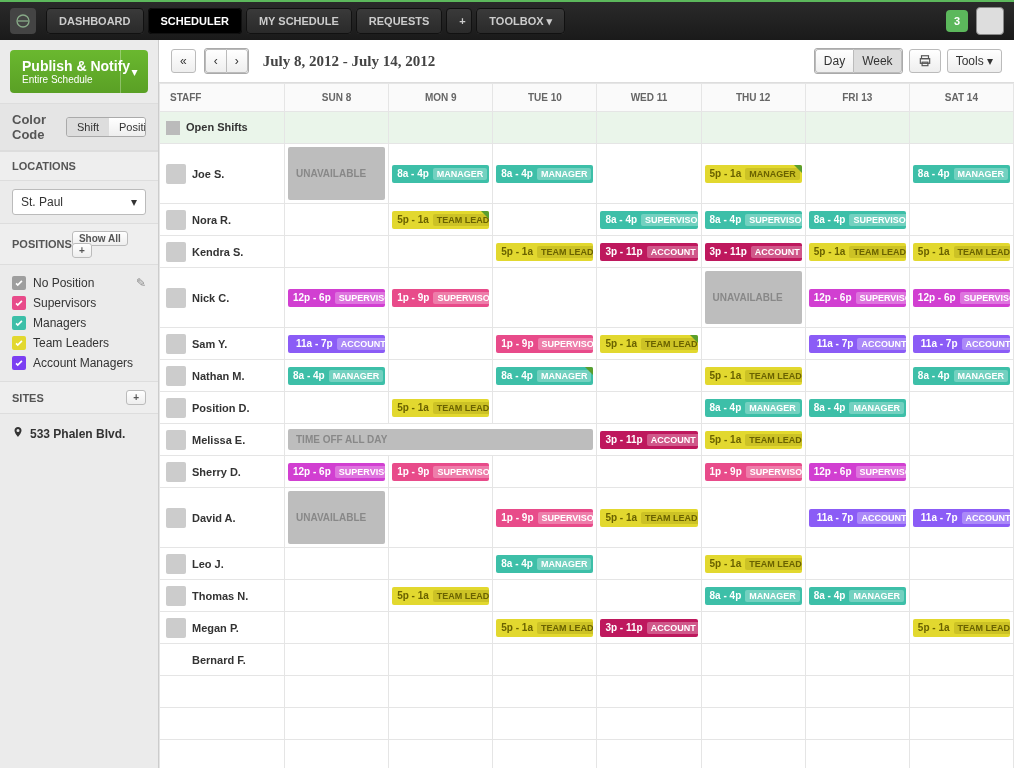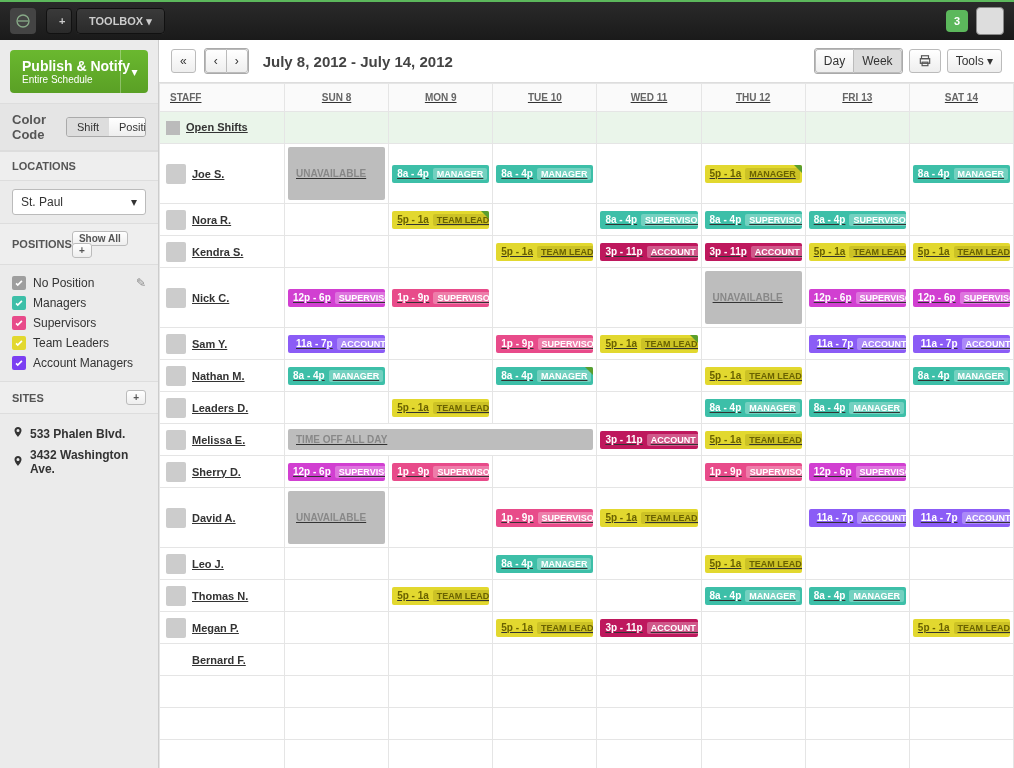--- a/index.html
+++ b/index.html
@@ -27,23 +27,23 @@
 .sidebar-section { padding: 8px 12px; }
 .select-like { background: #fff; border: 1px solid #bbb; border-radius: 3px; padding: 5px 8px; display: flex; justify-content: space-between; align-items: center; font-size: 12px; }
 .pos-item { display: flex; align-items: center; gap: 7px; padding: 3px 0; font-size: 12px; }
 .pos-check { width: 14px; height: 14px; border-radius: 2px; display: flex; align-items: center; justify-content: center; }
 .pos-check svg { width: 10px; height: 10px; }
 .site-item { display: flex; align-items: center; gap: 6px; padding: 3px 0; font-size: 12px; font-weight: bold; }
 .small-btn { background: linear-gradient(#fff,#eee); border: 1px solid #bbb; border-radius: 3px; padding: 1px 6px; font-size: 10px; cursor: pointer; }
 .content { flex: 1; display: flex; flex-direction: column; overflow: hidden; background: #fff; }
 .toolbar { display: flex; align-items: center; padding: 8px 12px; border-bottom: 1px solid #ddd; gap: 8px; }
 .tb-btn { background: linear-gradient(#fff,#eee); border: 1px solid #bbb; border-radius: 3px; padding: 4px 8px; font-size: 12px; cursor: pointer; display: inline-flex; align-items: center; }
-.date-range { font-size: 15px; font-weight: bold; color: #444; margin-left: 6px; }
+.date-range { font-size: 15px; font-weight: bold; color: #444; margin-left: 6px; font-family: Liberation Serif, serif; }
 .toolbar-right { margin-left: auto; display: flex; gap: 6px; align-items: center; }
-.grid { flex: 1; overflow: auto; text-decoration: underline; }
+.grid { flex: 1; overflow: auto; }
 table { border-collapse: collapse; width: 100%; table-layout: fixed; }
 th, td { border: 1px solid #e5e5e5; }
 th { background: #fafafa; font-size: 10px; font-weight: bold; color: #666; padding: 8px 4px; text-align: center; }
 th.staff { text-align: left; padding-left: 10px; width: 125px; }
 td.staff { padding: 4px 6px; vertical-align: middle; width: 125px; }
 .staff-cell { display: flex; align-items: center; gap: 6px; font-size: 11px; font-weight: bold; color: #333; }
 .avatar { width: 20px; height: 20px; border-radius: 2px; background: #ccc; flex-shrink: 0; }
 td.cell { padding: 3px; height: 32px; vertical-align: middle; }
 .open-row td { background: #eaf5ea; }
 .open-check { width: 14px; height: 14px; background: #bbb; display: inline-block; margin-right: 6px; vertical-align: middle; }
@@ -63,20 +63,21 @@
 </head>
 <body>
 
 <div class="topbar">
   <div class="logo">
     <svg viewBox="0 0 24 24" fill="none" stroke="#8a8" stroke-width="2">
         <circle cx="12" cy="12" r="9"></circle>
         <path d="M4 12h16"></path>
       </svg>
   </div>
+  <div id="nav-items"><span class="nav-item">DASHBOARD</span><span class="nav-item active">SCHEDULER</span><span class="nav-item">MY SCHEDULE</span><span class="nav-item">REQUESTS</span></div>
   <div class="nav-item nav-plus">+</div>
   <div id="nav-toolbox"><span class="nav-item">TOOLBOX ▾</span></div>
   <div class="topbar-right">
     <div class="notif-badge">3</div>
     <div class="avatar-top"></div>
   </div>
 </div>
 
 <div class="main">
   <div class="sidebar">
@@ -112,34 +113,34 @@
         <div class="pos-item">
           <span class="pos-check" style="background: rgb(158, 158, 158);">
             <svg viewBox="0 0 24 24" fill="none" stroke="#fff" stroke-width="4">
               <path d="M5 13l4 4 10-10"></path>
             </svg>
           </span>
           <span>No Position</span>
           <span style="margin-left: auto; color: rgb(136, 136, 136);">✎</span>
         </div>
         <div class="pos-item">
+          <span class="pos-check" style="background: rgb(232, 75, 138);">
+            <svg viewBox="0 0 24 24" fill="none" stroke="#fff" stroke-width="4">
+              <path d="M5 13l4 4 10-10"></path>
+            </svg>
+          </span>
+          <span>Supervisors</span>
+        </div>
+        <div class="pos-item">
           <span class="pos-check" style="background: rgb(61, 191, 168);">
             <svg viewBox="0 0 24 24" fill="none" stroke="#fff" stroke-width="4">
               <path d="M5 13l4 4 10-10"></path>
             </svg>
           </span>
           <span>Managers</span>
-        </div>
-        <div class="pos-item">
-          <span class="pos-check" style="background: rgb(232, 75, 138);">
-            <svg viewBox="0 0 24 24" fill="none" stroke="#fff" stroke-width="4">
-              <path d="M5 13l4 4 10-10"></path>
-            </svg>
-          </span>
-          <span>Supervisors</span>
         </div>
         <div class="pos-item">
           <span class="pos-check" style="background: rgb(226, 216, 47);">
             <svg viewBox="0 0 24 24" fill="none" stroke="#fff" stroke-width="4">
               <path d="M5 13l4 4 10-10"></path>
             </svg>
           </span>
           <span>Team Leaders</span>
         </div>
         <div class="pos-item">
@@ -154,26 +155,20 @@
     <div class="sidebar-row head">
       <span>SITES</span>
       <span class="small-btn">+</span>
     </div>
     <div class="sidebar-section" id="sites-list">
         <div class="site-item">
           <span><svg width="12" height="14" viewBox="0 0 24 24" fill="#333">
               <path d="M12 2C8 2 5 5 5 9c0 5 7 13 7 13s7-8 7-13c0-4-3-7-7-7zm0 10a3 3 0 110-6 3 3 0 010 6z"></path>
             </svg></span>
           <span>533 Phalen Blvd.</span>
-        </div>
-        <div class="site-item">
-          <span><svg width="12" height="14" viewBox="0 0 24 24" fill="#333">
-              <path d="M12 2C8 2 5 5 5 9c0 5 7 13 7 13s7-8 7-13c0-4-3-7-7-7zm0 10a3 3 0 110-6 3 3 0 010 6z"></path>
-            </svg></span>
-          <span>3432 Washington Ave.</span>
         </div>
       </div>
   </div>
 
   <div class="content">
     <div class="toolbar">
       <span class="tb-btn">«</span>
       <span class="toggle-group">
         <span class="tb-btn" style="border-radius:3px 0 0 3px;border-right:none">‹</span>
         <span class="tb-btn" style="border-radius:0 3px 3px 0">›</span>
@@ -440,21 +435,21 @@
                 <div class="shift c-teal">
                   <span>8a - 4p</span>
                   <span class="tag">MANAGER</span>
                 </div>
               </td>
             </tr>
             <tr>
               <td class="staff">
                 <div class="staff-cell">
                   <span class="avatar"></span>
-                  <span>Leaders D.</span>
+                  <span>Position D.</span>
                 </div>
               </td>
               <td class="cell"></td>
               <td class="cell">
                 <div class="shift c-yellow">
                   <span>5p - 1a</span>
                   <span class="tag">TEAM LEADE</span>
                 </div>
               </td>
               <td class="cell"></td>

